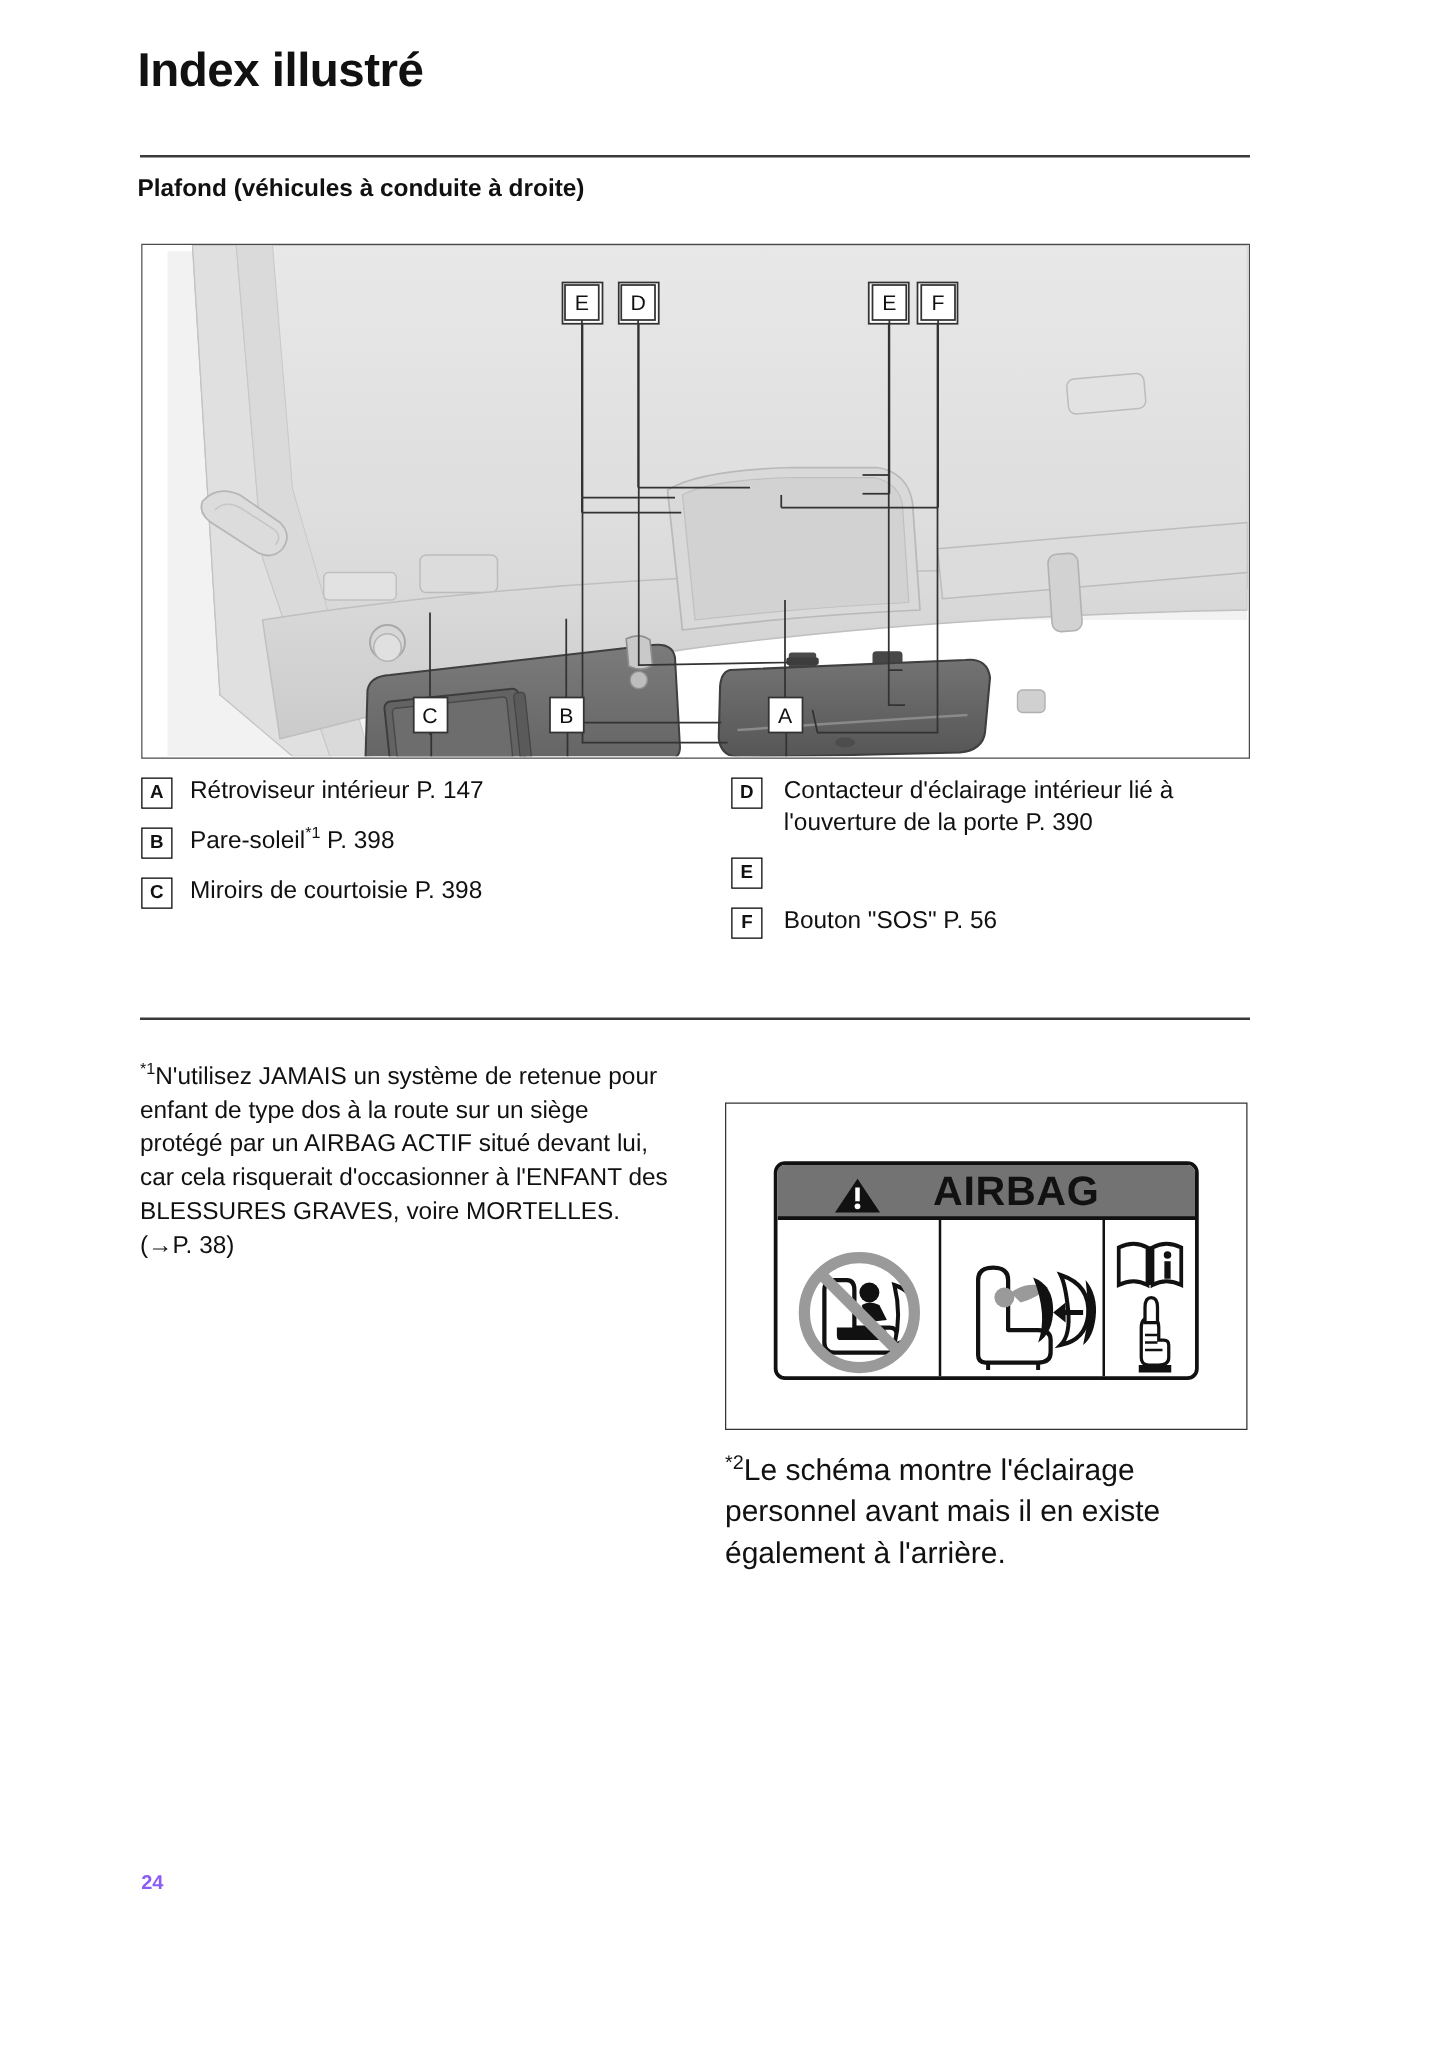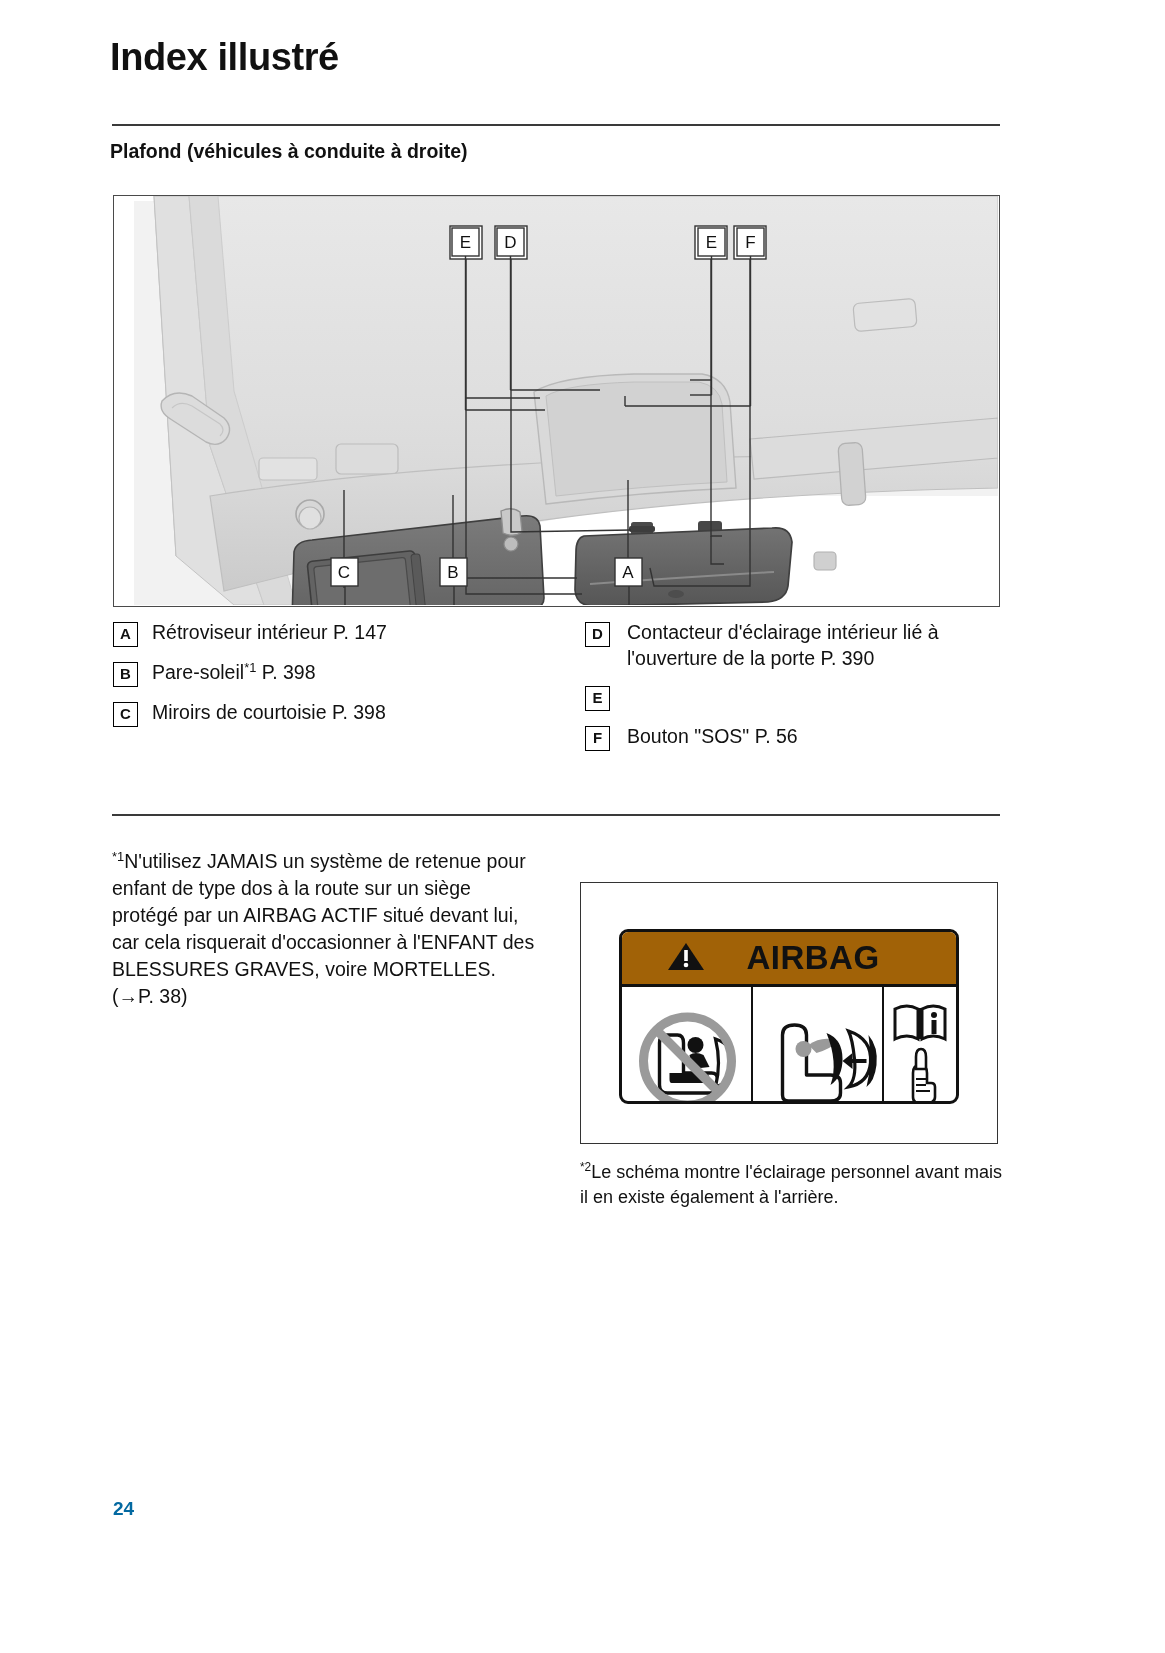--- a/index.html
+++ b/index.html
@@ -124,22 +124,22 @@
   .airbag-label {
     position: absolute;
     left: 38px; top: 46px;
     width: 340px; height: 175px;
     border: 3px solid #111;
     border-radius: 9px;
     background: #fff;
     overflow: hidden;
   }
   .airbag-header {
-    height: 55px;
-    background: #a16207;
+    height: 44px;
+    background: #737373;
     border-bottom: 3px solid #111;
     display: flex;
     align-items: center;
     position: relative;
   }
   .warn-tri {
     position: absolute;
     left: 44px; top: 9px;
   }
   .airbag-word {
@@ -163,33 +163,33 @@
     border-right: 2.5px solid #111;
   }
   .airbag-panel:last-child { border-right: none; }
   .airbag-panel.p3 { flex: 0 0 72px; }
 
   
   .footnote-2 {
     position: absolute;
     left: 580px; top: 1160px;
     width: 425px;
-    font-size: 18px;
+    font-size: 24px;
     line-height: 1.38;
     color: #111;
     white-space: pre-line;
   }
 
   
   .page-number {
     position: absolute;
     left: 113px; top: 1498px;
-    font-size: 19px;
+    font-size: 16px;
     font-weight: bold;
-    color: #0369a1;
+    color: #8b5cf6;
   }
 
   
   .co-box {
     fill: #ffffff;
     stroke: #333333;
     stroke-width: 1.4;
   }
   .co-txt {
     font-family: "Liberation Sans", sans-serif;

